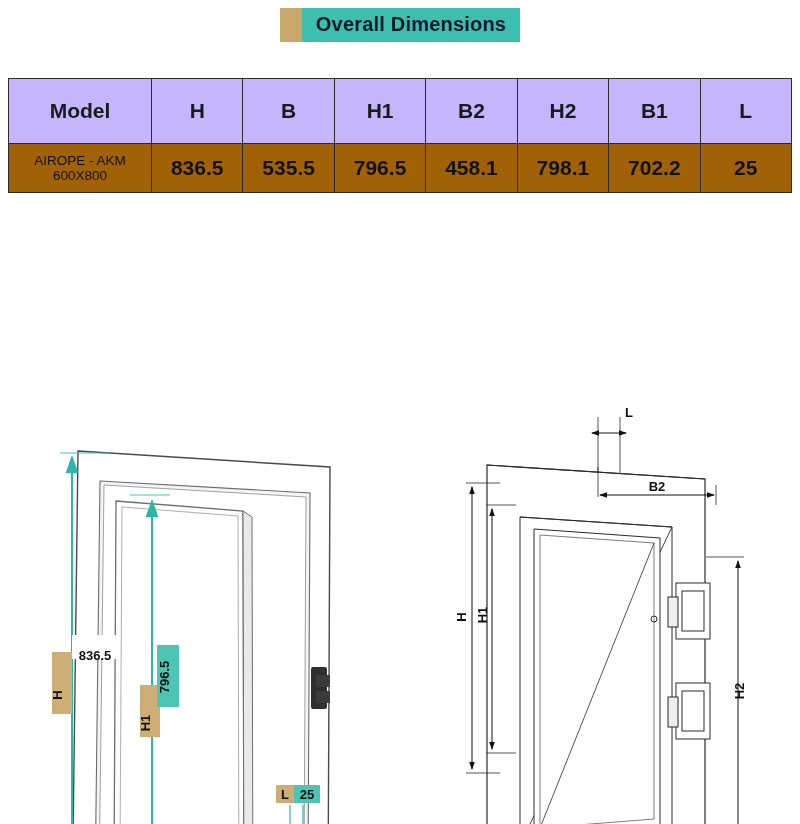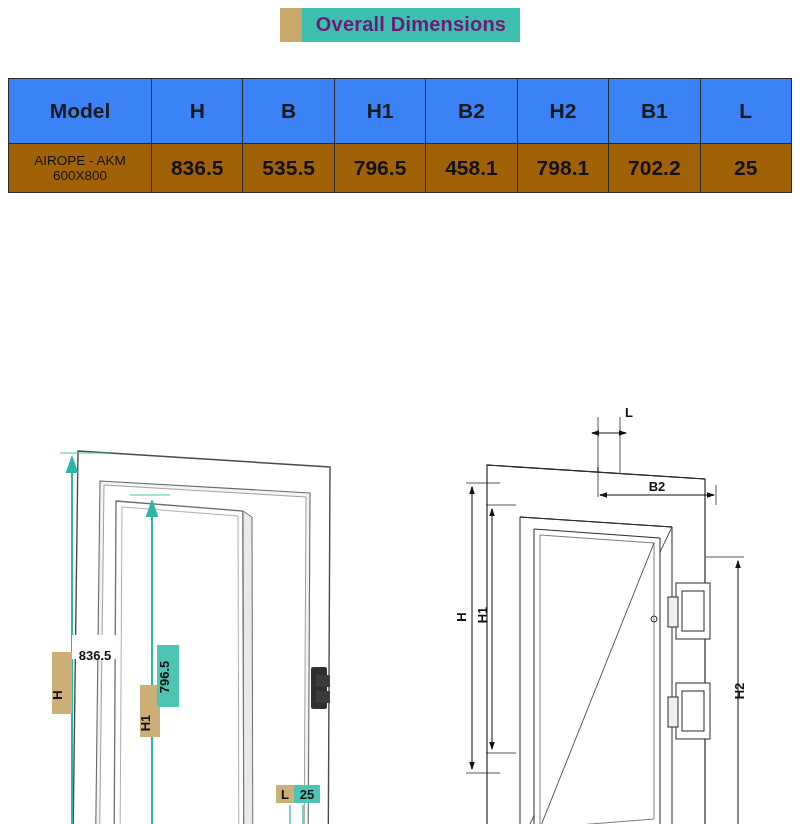--- a/index.html
+++ b/index.html
@@ -17,41 +17,41 @@
     position:absolute;left:0;top:8px;width:800px;
     display:flex;justify-content:center;align-items:center;
   }
   #title-block{
     display:flex;align-items:center;
   }
   #title-swatch-left{
     width:22px;height:34px;background:#c8a96b;
   }
   #title-text{
-    background:#3dbfb0;color:#701a75;
+    background:#3dbfb0;color:#0f172a;
     font-size:20px;font-weight:600;
     padding:6px 14px 8px 14px;
     line-height:20px;
     letter-spacing:.2px;
   }
 
   
   #dim-table{
     position:absolute;left:8px;top:78px;
     width:784px;
     border-collapse:collapse;
     table-layout:fixed;
   }
   #dim-table td{
     border:1px solid #2b2b2b;
     text-align:center;
     vertical-align:middle;
   }
   #dim-table tr.header-row td{
-    background:#3b82f6;
+    background:#c4b5fd;
     height:62px;
     font-size:21px;
     font-weight:600;
     color:#1a1a1a;
   }
   #dim-table tr.value-row td{
     background:#a16207;
     height:44px;
     font-size:21px;
     font-weight:600;

